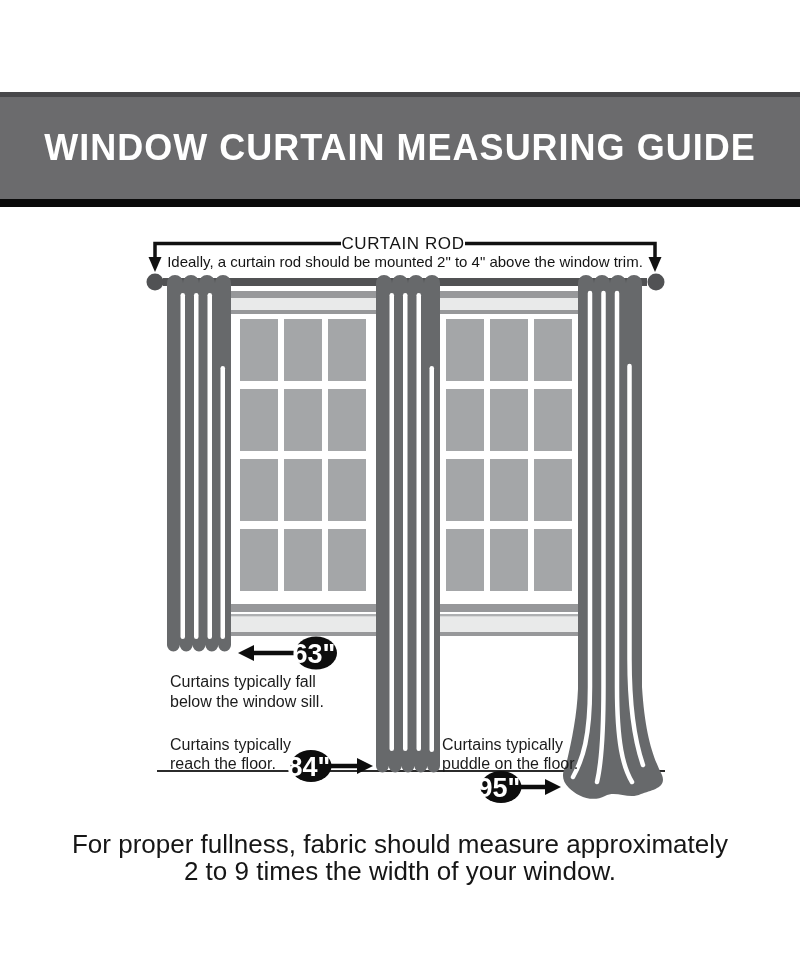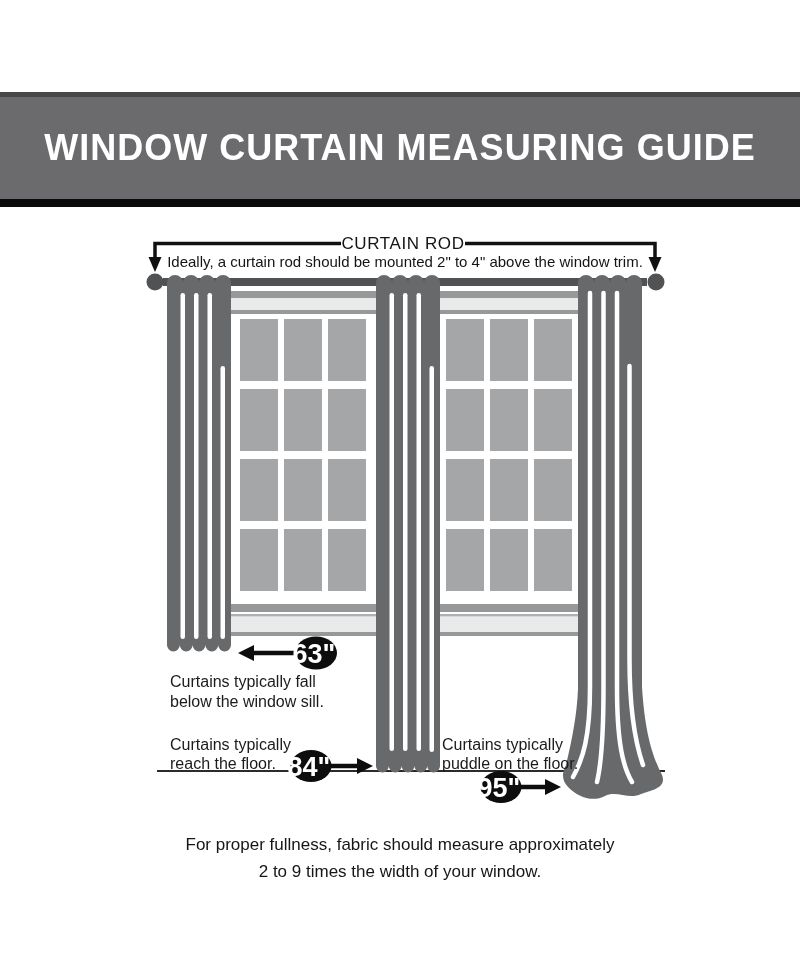--- a/index.html
+++ b/index.html
@@ -17,21 +17,21 @@
     font-family:"Liberation Sans",sans-serif;
   }
   .diagram-wrap{width:656px;height:612px;}
   svg text{font-family:"Liberation Sans",sans-serif;}
   .rod-label{font-size:17px;letter-spacing:0.6px;fill:#141414;}
   .rod-note{font-size:15px;fill:#141414;}
   .note{font-size:16px;fill:#1b1b1b;}
   .badge-text{font-size:27px;font-weight:bold;fill:#ffffff;}
   .footer{
     text-align:center;padding-top:12px;color:#161616;
-    font-size:17px;line-height:27px;font-family:"Liberation Sans",sans-serif;
+    font-size:26px;line-height:27px;font-family:"Liberation Sans",sans-serif;
   }
 </style>
 </head>
 <body>
 
 <header class="banner">
   <h1>WINDOW CURTAIN MEASURING GUIDE</h1>
 </header>
 
 <div class="diagram-wrap">

